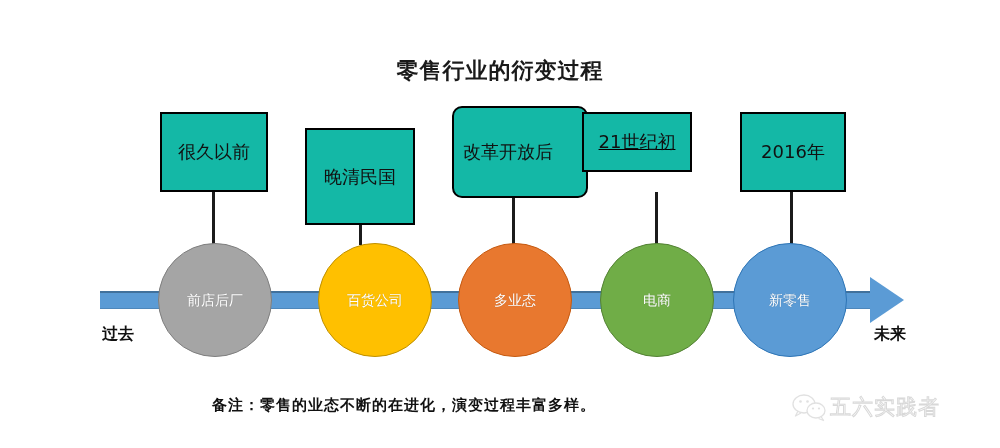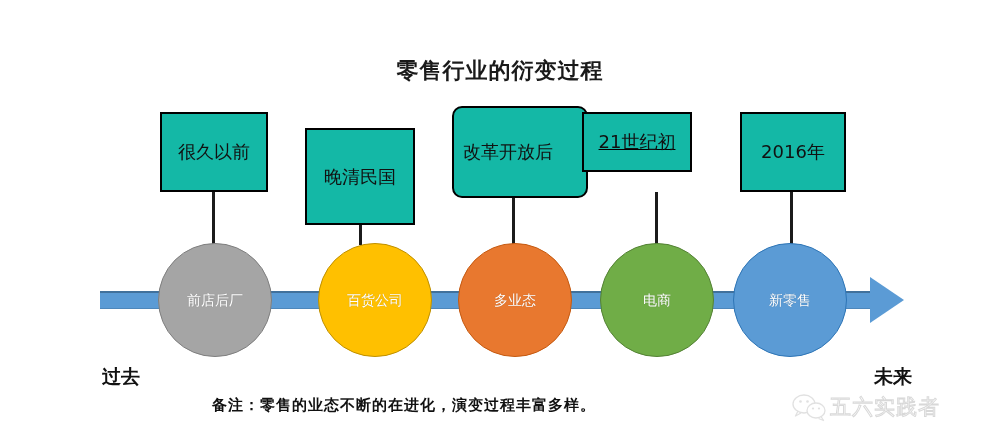--- a/index.html
+++ b/index.html
@@ -63,24 +63,23 @@
     height: 0;
     border-top: 24px solid transparent;
     border-bottom: 24px solid transparent;
     border-left: 36px solid #41719c;
     z-index: -1;
   }
   .axis-label {
     position: absolute;
     font-family: "DejaVu Sans", "Liberation Sans", sans-serif;
     font-weight: bold;
-    font-size: 19px;
+    font-size: 16px;
     color: #111111;
     white-space: nowrap;
-    margin-top: 40px;
   }
   .axis-label.past  { left: 102px; top: 324px; }
   .axis-label.future{ left: 874px; top: 324px; }
 
   
   .node {
     position: absolute;
     border-radius: 50%;
     box-sizing: border-box;
     display: flex;

